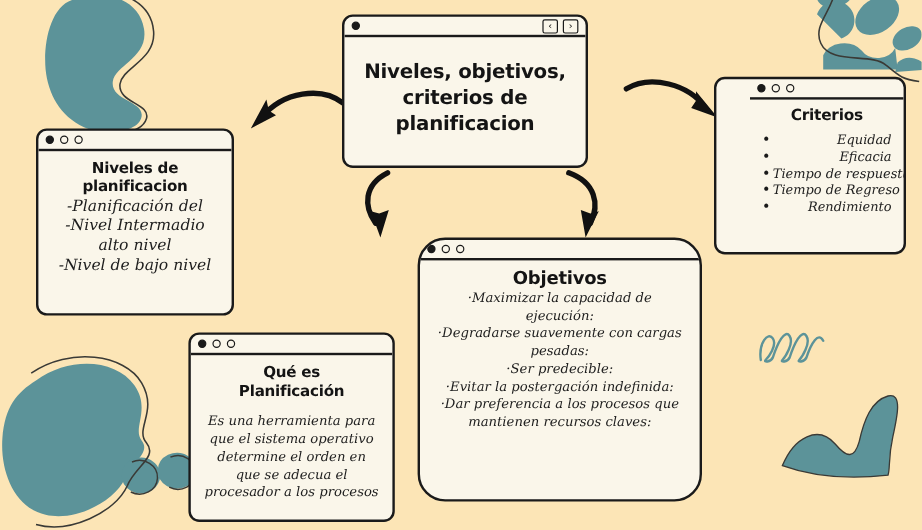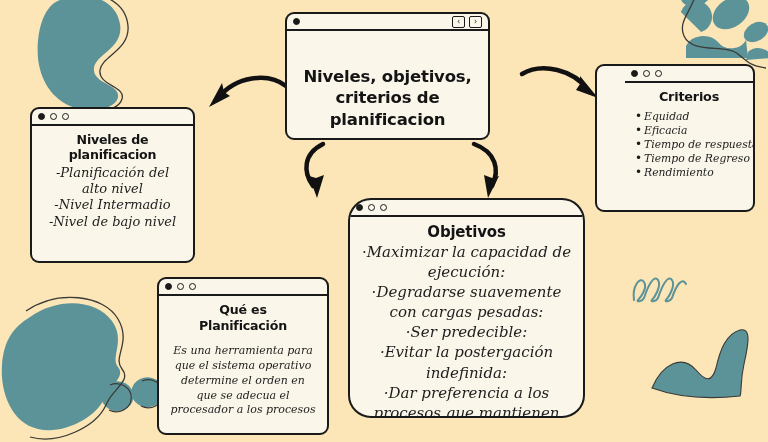--- a/index.html
+++ b/index.html
@@ -96,21 +96,21 @@
     font-family: "DejaVu Serif", serif;
     font-style: italic;
     color: #1d1d1d;
   }
   .wtext div { white-space: nowrap; }
 
   
   #win-main {
     left: 285px; top: 12px; width: 205px; height: 128px;
   }
-  #win-main .wbody { justify-content: flex-end; padding-top: 2px; }
+  #win-main .wbody { justify-content: center; padding-top: 2px; }
   #win-main .wtitle { font-size: 16.5px; line-height: 1.30; }
 
   #win-niveles {
     left: 30px; top: 107px; width: 165px; height: 156px;
   }
   #win-niveles .wtitle { font-size: 12.6px; line-height: 1.22; margin-bottom: 2px; }
   #win-niveles .wtext { font-size: 13px; line-height: 1.26; }
 
   #win-criterios {
     left: 595px; top: 64px; width: 160px; height: 148px; padding-left: 28px;
@@ -125,27 +125,27 @@
   .bullet-dot {
     width: 9px;
     flex: 0 0 9px;
     text-align: left;
     font-family: "DejaVu Sans", sans-serif;
     font-style: normal;
     font-size: 12px;
     line-height: 1;
     color: #1a1a1a;
   }
-  .bullet-label { flex: 1; text-align: left; }
+  .bullet-label { flex: 1; text-align: right; }
 
   #win-objetivos {
     left: 348px; top: 198px; width: 237px; height: 220px; border-radius: 23px;
   }
   #win-objetivos .wtitle { font-size: 15px; line-height: 1.2; margin-bottom: 1px; }
-  #win-objetivos .wtext { font-size: 15px; line-height: 1.34; }
+  #win-objetivos .wtext { font-size: 11px; line-height: 1.34; }
   #win-objetivos .wtext div { white-space: normal; }
 
   #win-que {
     left: 157px; top: 277px; width: 172px; height: 158px;
   }
   #win-que .wbody { padding-top: 6px; }
   #win-que .wtitle { font-size: 12.6px; line-height: 1.25; margin-bottom: 11px; }
   #win-que .wtext { font-size: 11px; line-height: 1.34; }
   #win-que .wtext div { white-space: normal; }
 
@@ -246,22 +246,22 @@
       <span class="dot"></span>
       <span class="dot"></span>
     </div>
     <div class="wbody">
       <div class="wtitle">
         <div>Niveles de</div>
         <div>planificacion</div>
       </div>
       <div class="wtext">
         <div>-Planificación del</div>
+        <div>-Nivel Intermadio</div>
         <div>alto nivel</div>
-        <div>-Nivel Intermadio</div>
         <div>-Nivel de bajo nivel</div>
       </div>
     </div>
   </div>
 
   <div class="window" id="win-criterios">
     <div class="titlebar">
       <span class="dot filled"></span>
       <span class="dot"></span>
       <span class="dot"></span>

